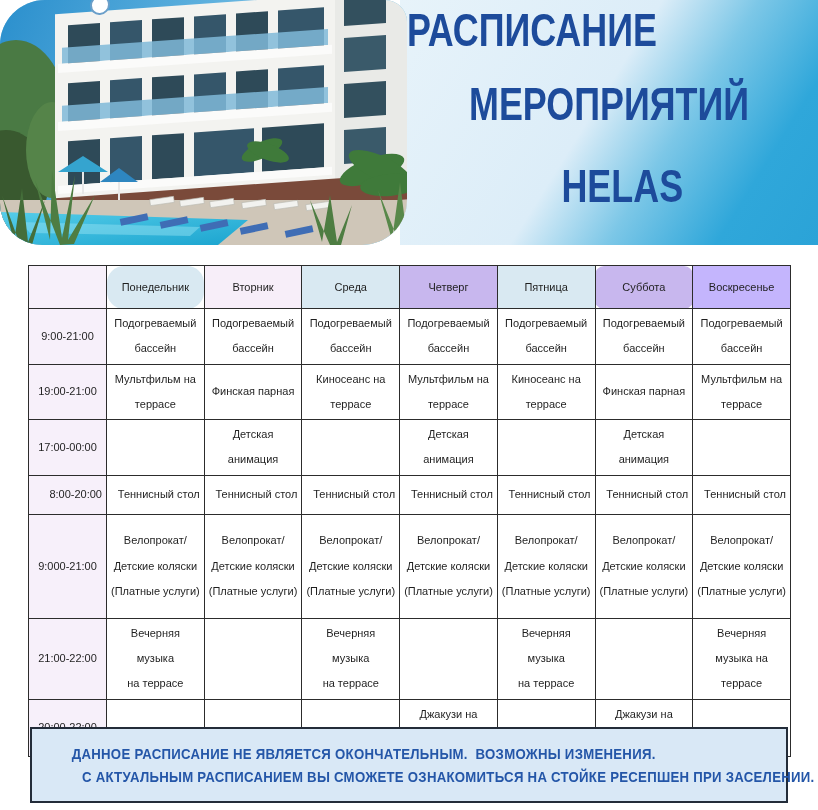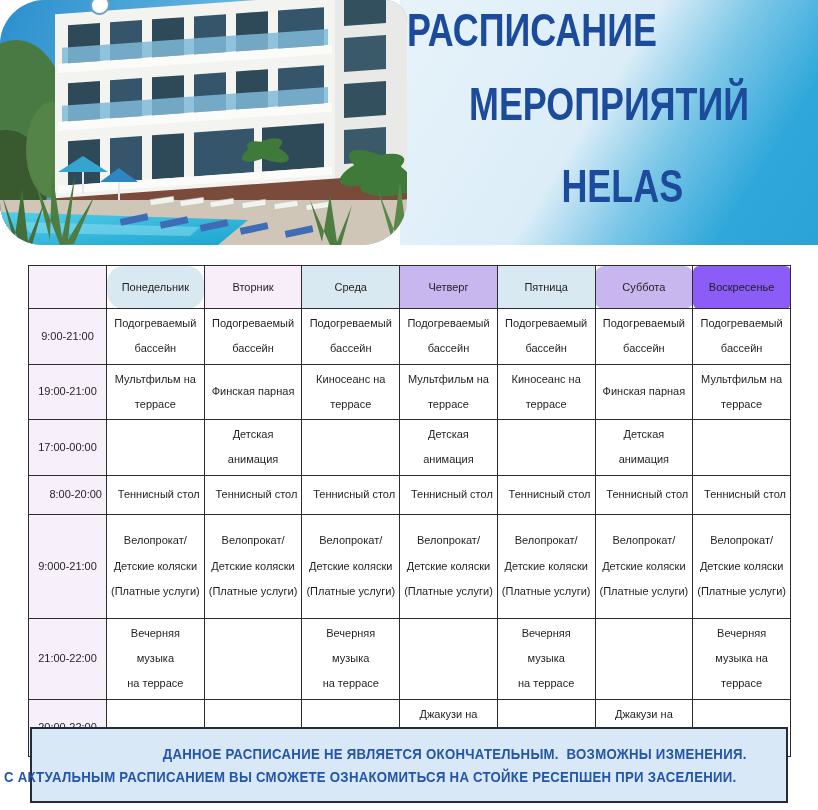--- a/index.html
+++ b/index.html
@@ -31,21 +31,21 @@
   .schedule tbody tr:nth-child(2) td{height:48px;}
   .schedule tbody tr:nth-child(3) td{height:40px;}
   .schedule tbody tr:nth-child(4) td{height:34px;text-align:right;}
   .schedule tbody tr:nth-child(5) td{height:99px;}
   .schedule tbody tr:nth-child(6) td{height:50px;}
   .schedule tbody tr:nth-child(7) td{height:52px;}
 
   
   .disclaimer{position:absolute;left:30px;top:727px;width:758px;height:76px;box-sizing:border-box;
     background:#d9e8f6;border:2px solid #232c39;display:flex;flex-direction:column;
-    justify-content:center;align-items:flex-end;gap:6px;}
+    justify-content:center;align-items:flex-start;gap:6px;}
   .disclaimer-line{font-weight:700;font-size:15px;color:#2456a8;letter-spacing:0.3px;
     white-space:nowrap;transform:scaleX(0.88);transform-origin:center;}
 </style>
 </head>
 <body>
 
 <div class="page">
 
   <div class="banner">
     <div class="title-line t1">РАСПИСАНИЕ</div>
@@ -161,21 +161,21 @@
   <table class="schedule">
     <thead>
       <tr id="schedule-head">
           <th class="time-col"></th>
           <th style="background: rgb(217, 233, 242); border-radius: 17px;">Понедельник</th>
           <th style="background: rgb(247, 238, 249);">Вторник</th>
           <th style="background: rgb(217, 233, 242);">Среда</th>
           <th style="background: rgb(200, 183, 238);">Четверг</th>
           <th style="background: rgb(217, 233, 242);">Пятница</th>
           <th style="background: rgb(200, 183, 238); border-radius: 9px;">Суббота</th>
-          <th style="background: #8b5cf6; border-radius: 6px;">Воскресенье</th>
+          <th style="background: #c4b5fd;">Воскресенье</th>
         </tr>
     </thead>
     <tbody id="schedule-body">
         <tr>
           <td class="time-col">9:00-21:00</td>
           <td>Подогреваемый
 бассейн</td>
           <td>Подогреваемый
 бассейн</td>
           <td>Подогреваемый

